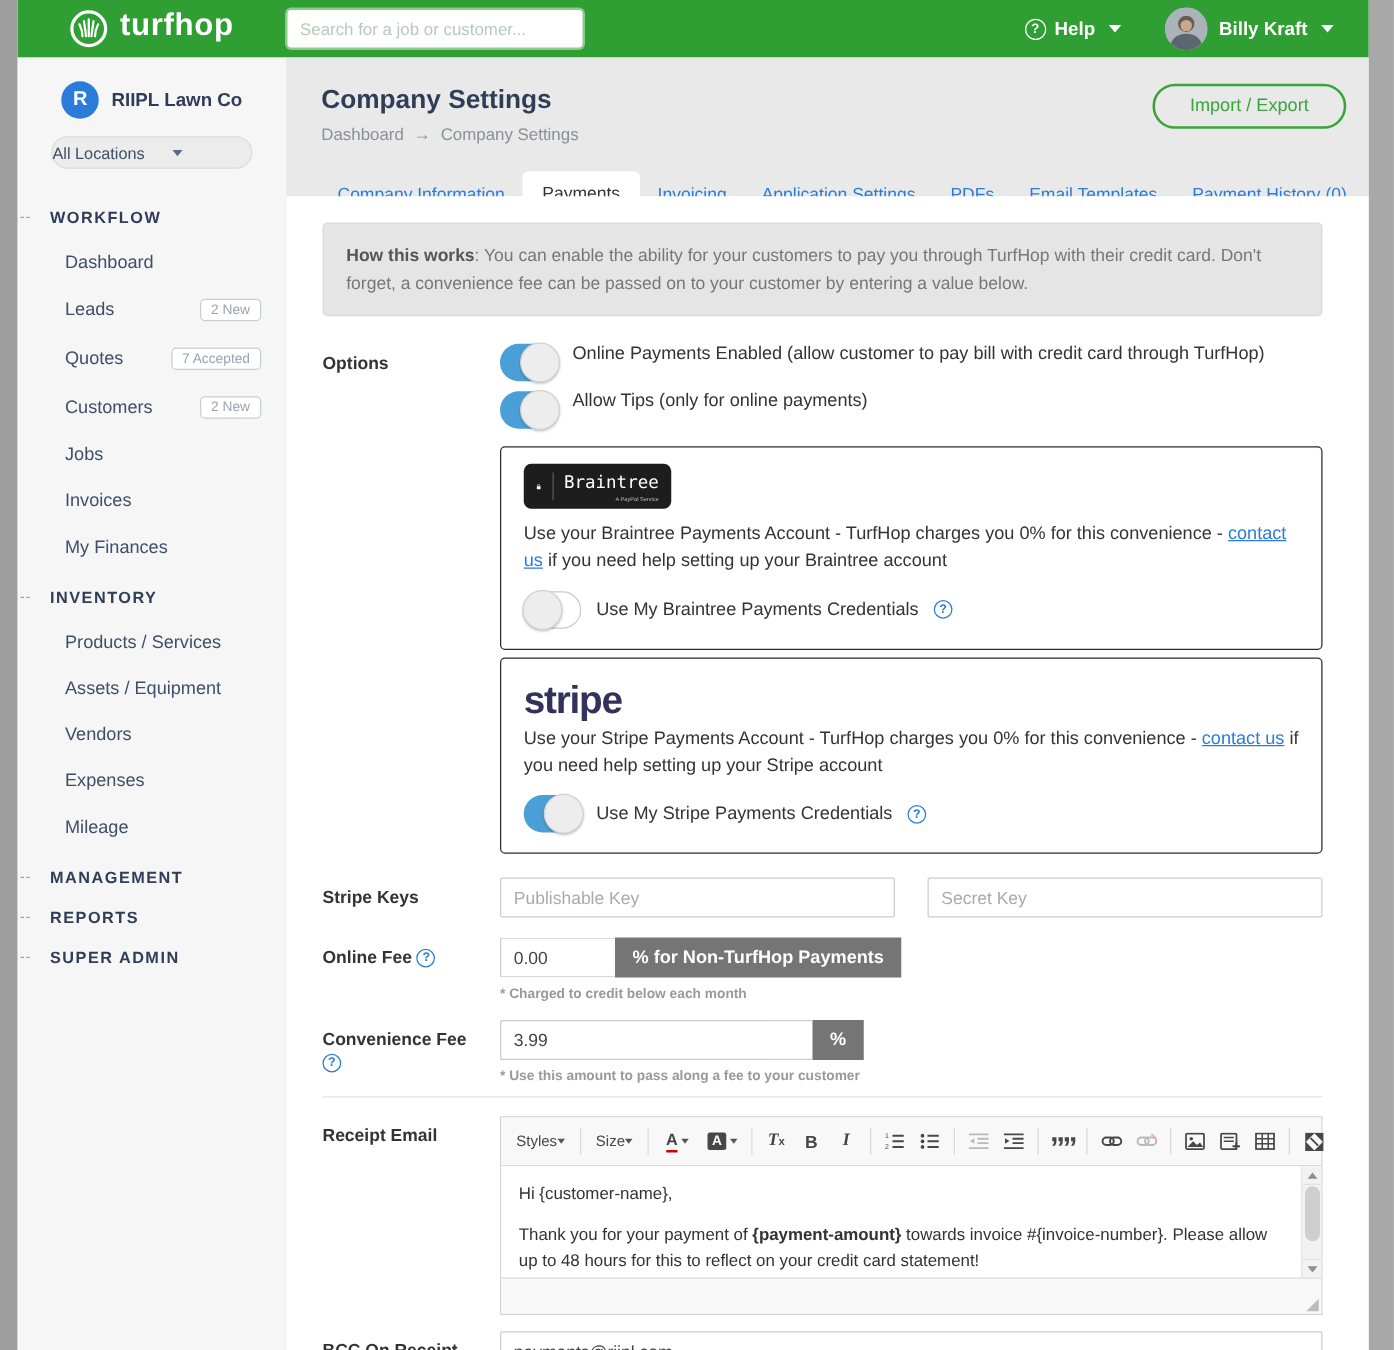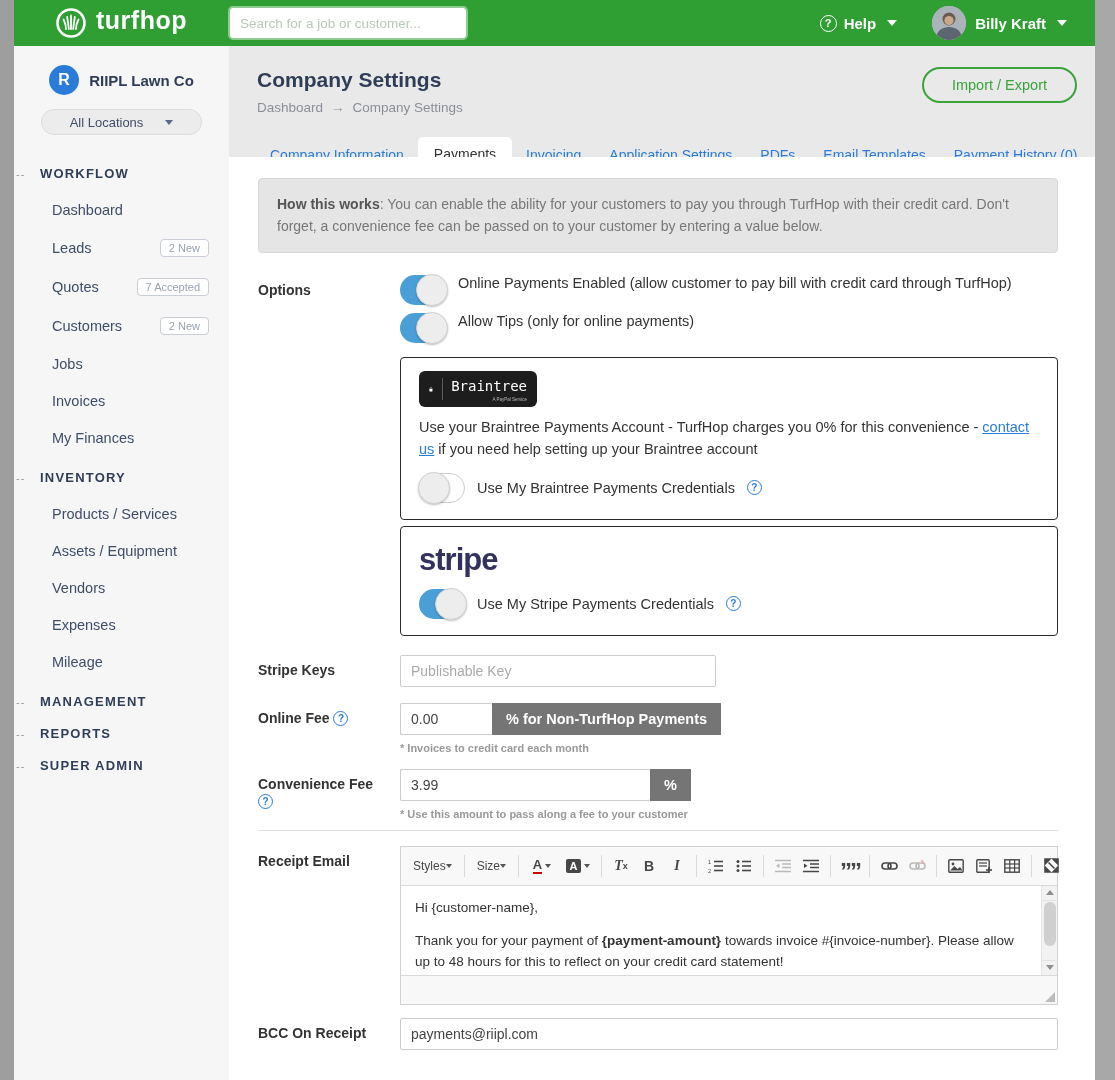--- a/index.html
+++ b/index.html
@@ -22,21 +22,21 @@
   .q-circle-white { width:17px; height:17px; border:1.5px solid #fff; border-radius:50%; font-size:11px; line-height:14px; text-align:center; color:#fff; font-weight:bold; }
   .nav-label { font-size:15px; font-weight:bold; color:#fff; }
   .caret-down-white { width:0; height:0; border-left:5px solid transparent; border-right:5px solid transparent; border-top:6px solid #fff; margin-left:4px; }
   .avatar { width:34px; height:34px; border-radius:50%; background:#b9bdc2; overflow:hidden; flex:0 0 auto; }
 
   
   .sidebar { position:absolute; top:46px; left:0; width:215px; bottom:0; background:#f6f6f6; }
   .company-row { display:flex; align-items:center; gap:10px; justify-content:center; padding-top:19px; }
   .company-logo { width:30px; height:30px; border-radius:50%; background:#2a7cd8; color:#fff; font-weight:bold; font-size:16px; text-align:center; line-height:30px; }
   .company-name { font-size:15px; font-weight:bold; color:#2f3d57; }
-  .locations-pill { margin:14px auto 0; width:161px; height:26px; border:1px solid #dcdcdc; background:#ececec; border-radius:13px; display:flex; align-items:center; justify-content:center; gap:22px; font-size:13px; color:#3f4e68; cursor:pointer; }
+  .locations-pill { margin:14px auto 0; width:161px; height:26px; border:1px solid #dcdcdc; background:#ececec; border-radius:13px; display:flex; align-items:center; gap:22px; font-size:13px; color:#3f4e68; cursor:pointer; }
   .caret-down-gray { width:0; height:0; border-left:4px solid transparent; border-right:4px solid transparent; border-top:5px solid #5a6a85; }
   .side-section { display:flex; align-items:center; margin-top:24px; cursor:pointer; }
   .section-dash { color:#9a9a9a; font-size:11px; letter-spacing:1px; width:26px; text-align:left; padding-left:2px; }
   .section-label { font-size:13px; font-weight:bold; letter-spacing:1.2px; color:#2f3d57; }
   .side-item { display:flex; align-items:center; padding-left:38px; padding-right:20px; margin-top:21px; cursor:pointer; }
   .side-item-label { font-size:14.5px; color:#3f4e68; }
   .side-badge { margin-left:auto; font-size:11px; color:#9aa3b0; border:1px solid #c9ced6; border-radius:4px; padding:2px 8px; background:#fff; }
 
   
   .main { position:absolute; top:46px; left:215px; right:0; bottom:0; background:#e9e9e9; }
@@ -306,47 +306,51 @@
           <div class="toggle off">
               <div class="knob"></div>
             </div>
           <span class="toggle-label">Use My Braintree Payments Credentials</span>
           <span class="qmark">?</span>
         </div>
       </div>
 
       <div class="provider-box">
         <div class="stripe-logo">stripe</div>
+        <div class="provider-text" style="margin-top:4px;">
+          <span>Use your Stripe Payments Account - TurfHop charges you 0% for this convenience - </span><a href="#">contact us</a><span> if you need help setting up your Stripe account</span>
+        </div>
         <div class="provider-toggle">
           <div class="toggle on">
               <div class="knob"></div>
             </div>
           <span class="toggle-label">Use My Stripe Payments Credentials</span>
           <span class="qmark">?</span>
         </div>
       </div>
 
       <div class="form-row mt19">
         <div class="row-label">Stripe Keys</div>
         <div class="row-field keys-flex">
           <input class="ipt ipt-pub" type="text" placeholder="Publishable Key" style="">
+          <input class="ipt ipt-secret" type="text" placeholder="Secret Key" style="">
         </div>
       </div>
 
       <div class="form-row mt16">
         <div class="row-label">
           <span>Online Fee</span>
           <span class="qmark">?</span>
         </div>
         <div class="row-field">
           <div class="addon-group">
             <input class="ipt ipt-fee" type="text" value="0.00" style="">
             <span class="fee-addon">% for Non-TurfHop Payments</span>
           </div>
-          <div class="field-note">* Invoices to credit card each month</div>
+          <div class="field-note">* Charged to credit below each month</div>
         </div>
       </div>
 
       <div class="form-row mt15">
         <div class="row-label">
           <span>Convenience Fee</span><br>
           <span class="qmark">?</span>
         </div>
         <div class="row-field">
           <div class="addon-group">

